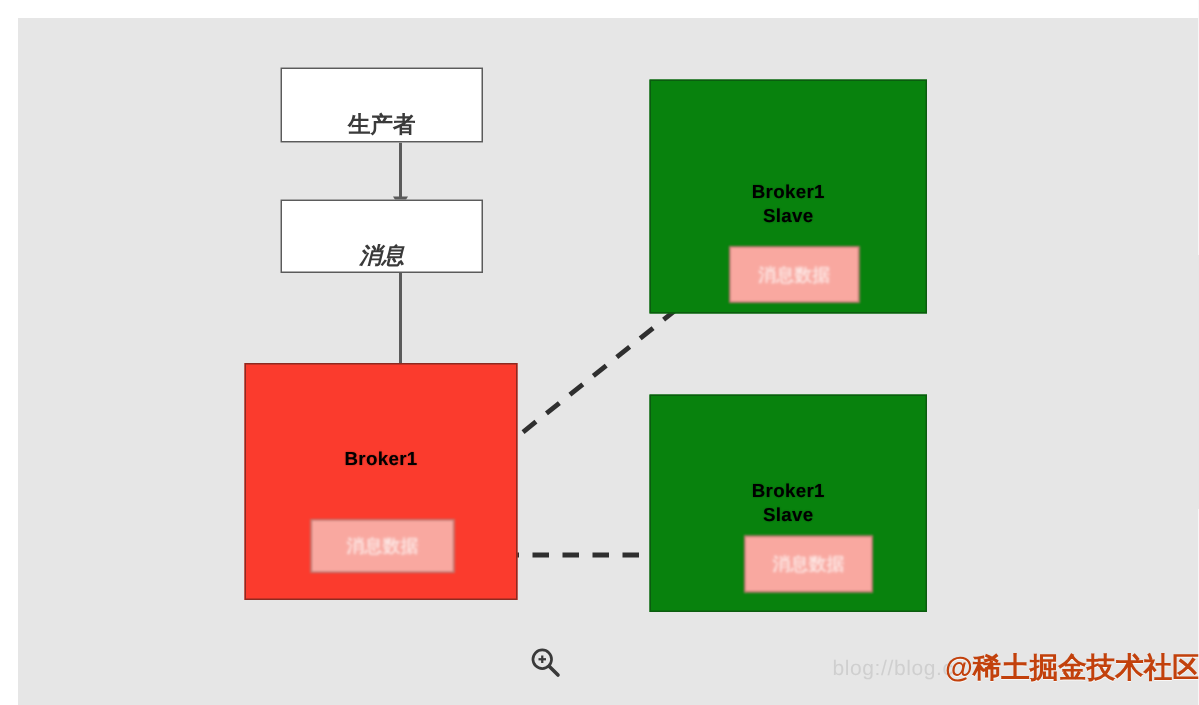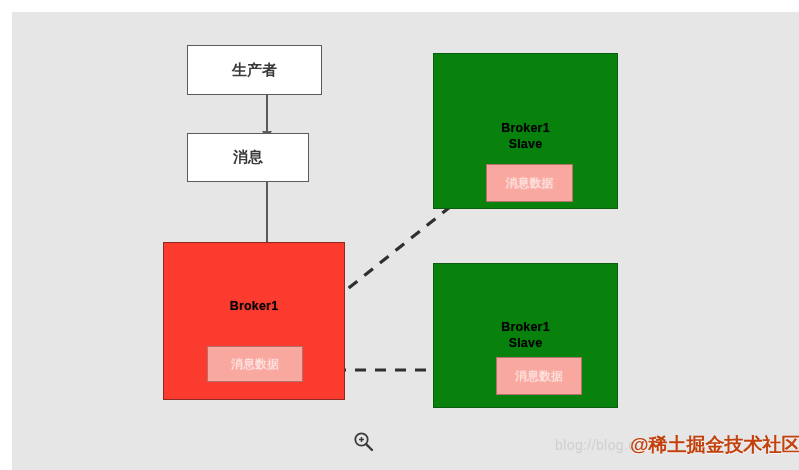--- a/index.html
+++ b/index.html
@@ -22,21 +22,21 @@
     top: 12px;
     width: 787px;
     height: 458px;
     background: #e6e6e6;
   }
 
   .node {
     position: absolute;
     box-sizing: border-box;
     display: flex;
-    align-items: center;
+    align-items: flex-end;
     justify-content: center;
     text-align: center;
     line-height: 1.25;
   }
 
   
   .plain-box {
     background: #ffffff;
     border: 1.5px solid #5b5b5b;
     color: #3a3a3a;
@@ -157,21 +157,21 @@
     <div class="solid-line" style="left:254px; top:83px; height:42px;"></div>
     <div class="arrow-down" style="left:250px; top:119px;"></div>
 
     <div class="solid-line" style="left:254px; top:170px; height:176px;"></div>
     <div class="arrow-down" style="left:250px; top:340px;"></div>
 
     <div class="node plain-box" style="left:175px; top:33px; width:135px; height:50px;">
       <span>生产者</span>
     </div>
 
-    <div class="node plain-box" style="left:175px; top:121px; width:122px; height:49px;">
+    <div class="node plain-box" style="left:175px; top:121px; width:135px; height:49px;font-style:italic;">
       <span>消息</span>
     </div>
 
     <div class="node master-box" style="left:151px; top:230px; width:182px; height:158px;">
       <div class="broker-label" style="top:56px;">
         <div>Broker1</div>
       </div>
       <div class="data-chip" style="left:43px; top:103px; width:96px; height:36px;">
         <span>消息数据</span>
       </div>

